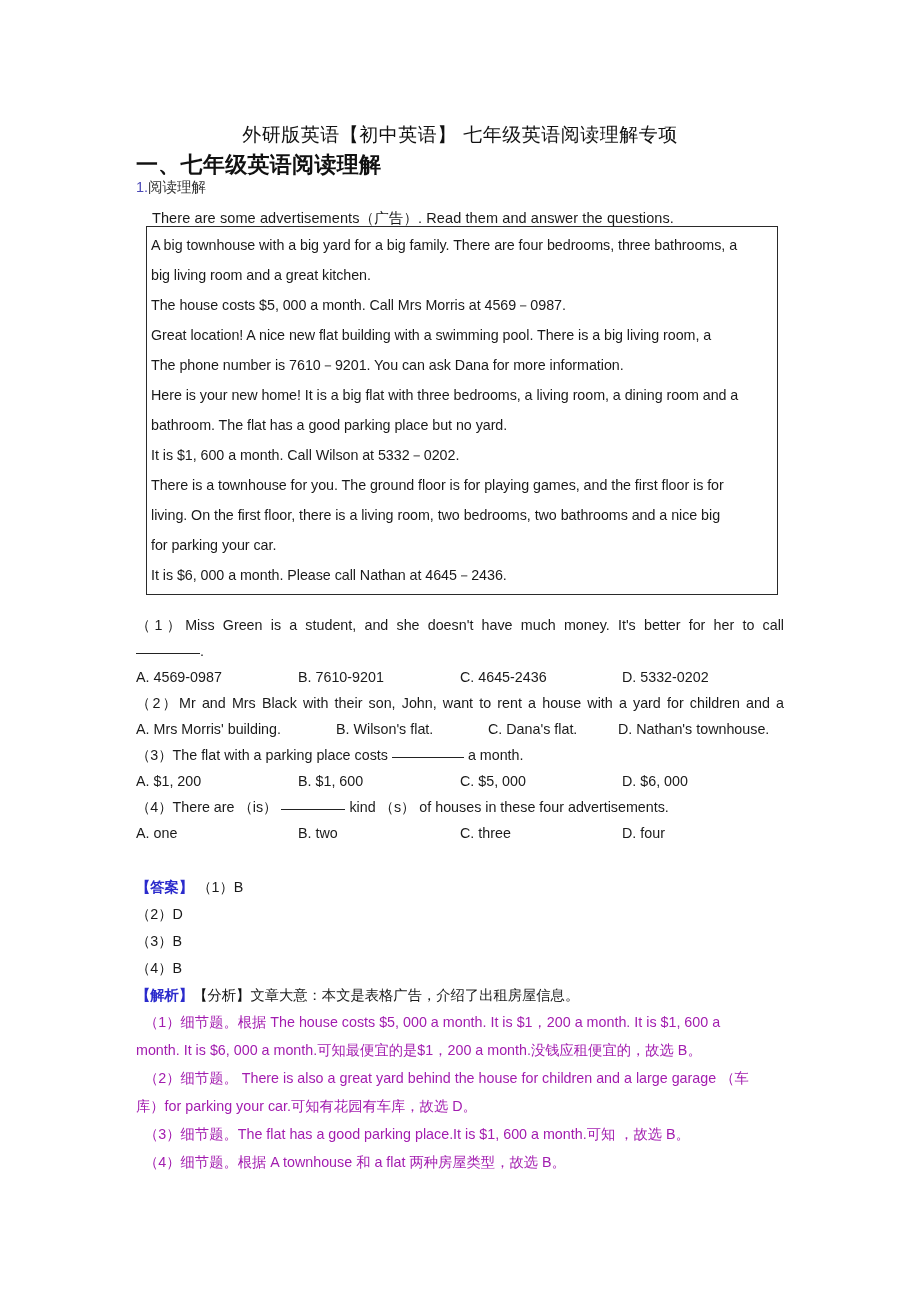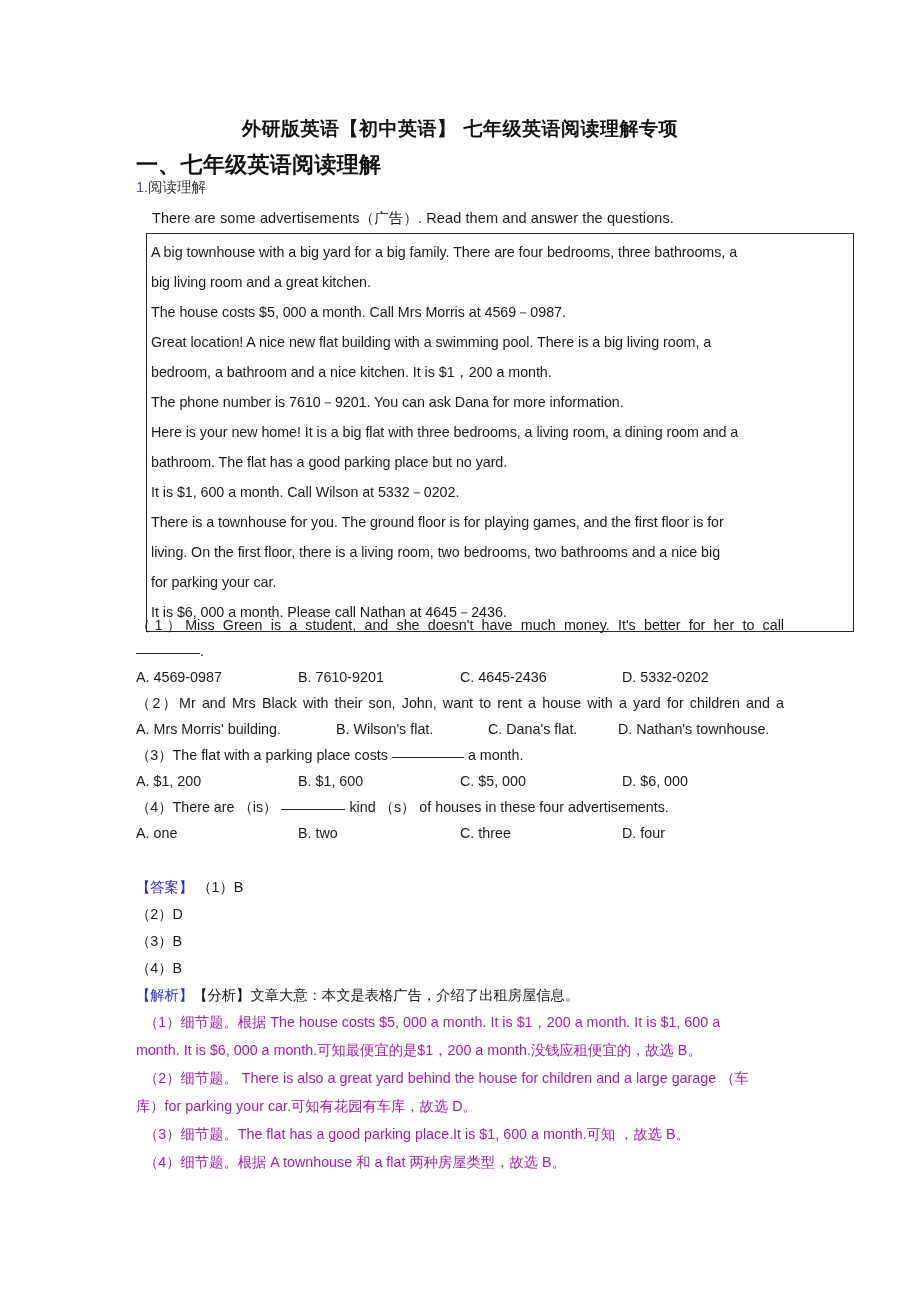--- a/index.html
+++ b/index.html
@@ -18,25 +18,25 @@
   .page {
     position: absolute;
     left: 0; top: 0;
     width: 920px;
     height: 1302px;
     padding: 0;
     box-sizing: border-box;
   }
   .doc-title {
     position: absolute;
-    left: 0; top: 116px;
+    left: 0; top: 122px;
     width: 920px;
     text-align: center;
     font-family: "DejaVu Serif", "Liberation Serif", serif;
-    font-weight: bold;
+    font-weight: normal;
     font-size: 19px;
     letter-spacing: 0.5px;
     color: #111;
   }
   .section-heading {
     position: absolute;
     left: 136px; top: 150px;
     font-family: "DejaVu Serif", "Liberation Serif", serif;
     font-weight: bold;
     font-size: 22px;
@@ -59,22 +59,22 @@
   }
   .intro-line {
     position: absolute;
     left: 152px; top: 209px;
     font-size: 14.5px;
     color: #1a1a1a;
     letter-spacing: 0.1px;
   }
   .ad-box {
     position: absolute;
-    left: 146px; top: 233px;
-    width: 708px;
+    left: 146px; top: 226px;
+    width: 632px;
     box-sizing: border-box;
     border: 1.6px solid #2a2a2a;
     padding: 3px 20px 4px 4px;
   }
   .ad-line {
     font-size: 14.3px;
     line-height: 30px;
     color: #1a1a1a;
     white-space: nowrap;
     letter-spacing: -0.05px;
@@ -123,20 +123,21 @@
     width: 650px;
   }
   .ans-line {
     font-size: 14.3px;
     line-height: 27px;
     color: #1a1a1a;
   }
   .ans-tag {
     color: #2b2bcc;
     font-family: "DejaVu Serif", "Liberation Serif", serif;
+    font-weight: bold;
   }
   .ans-tag2 {
     color: #111;
     font-family: "DejaVu Serif", "Liberation Serif", serif;
   }
   .cn {
     font-family: "DejaVu Serif", "Liberation Serif", serif;
   }
   .explain {
     position: absolute;
@@ -165,21 +166,20 @@
     <span class="qnum">1.</span><span class="qlabel">阅读理解</span>
   </div>
 
   <div class="intro-line">There are some advertisements（广告）. Read them and answer the questions.</div>
 
   <div class="ad-box">
     <div class="ad-line">A big townhouse with a big yard for a   big family. There are four bedrooms, three bathrooms, a</div>
     <div class="ad-line">big living room and a   great kitchen.</div>
     <div class="ad-line">The house costs $5, 000 a month. Call   Mrs Morris at 4569－0987.</div>
     <div class="ad-line">Great location! A nice new flat    building with a swimming pool. There is a big living room, a</div>
-    <div class="ad-line">bedroom, a   bathroom and a nice kitchen. It is $1，200 a month.</div>
     <div class="ad-line">The phone number is 7610－9201. You can ask   Dana for more information.</div>
     <div class="ad-line">Here is your new home! It is a big   flat with three bedrooms, a living room, a dining room and a</div>
     <div class="ad-line">bathroom. The   flat has a good parking place but no yard.</div>
     <div class="ad-line">It is $1, 600 a month. Call Wilson at   5332－0202.</div>
     <div class="ad-line">There is a townhouse for you. The   ground floor is for playing games, and the first floor is for</div>
     <div class="ad-line">living. On the   first floor, there is a living room, two bedrooms, two bathrooms and a nice   big</div>
     <div class="ad-line">for parking your car.</div>
     <div class="ad-line">It is $6, 000 a month. Please call   Nathan at 4645－2436.</div>
   </div>
 

